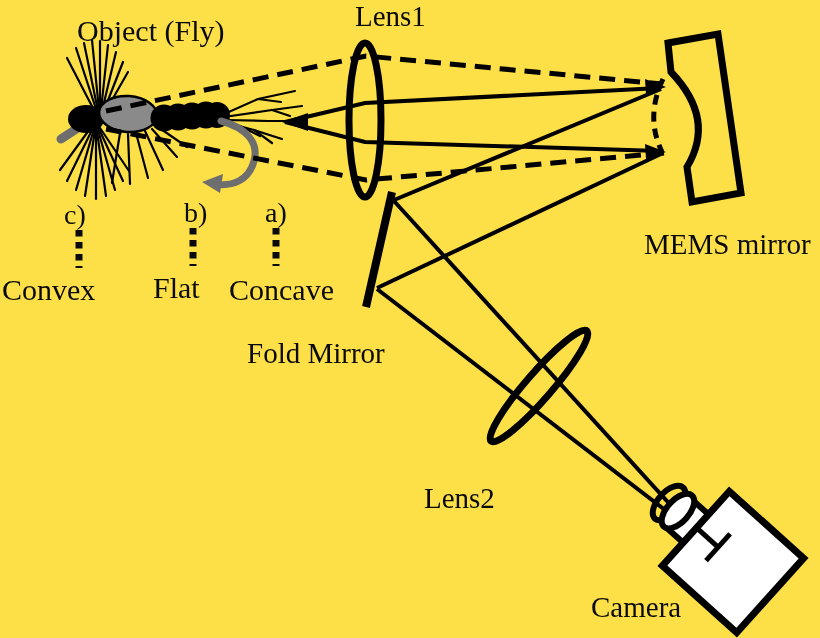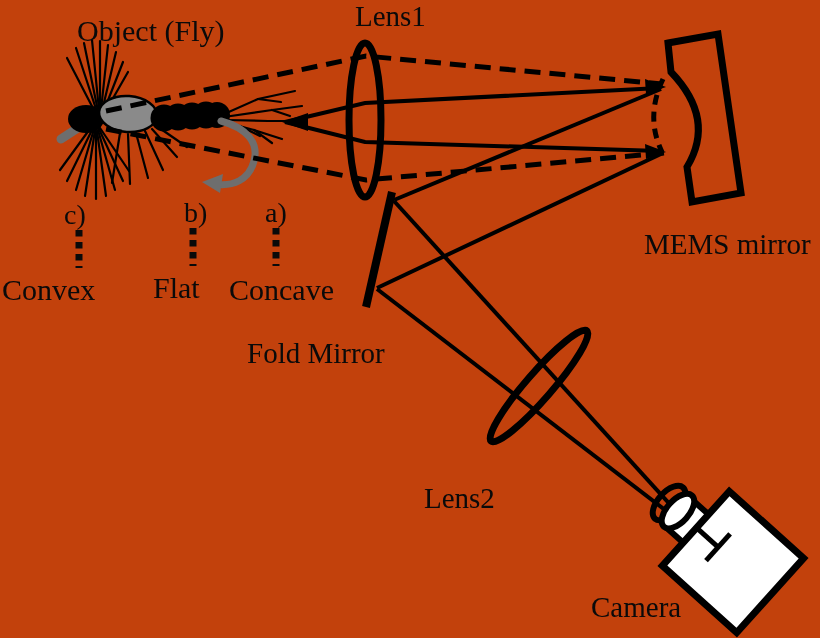--- a/index.html
+++ b/index.html
@@ -4,21 +4,21 @@
 <style>
   html, body {
     margin: 0;
     padding: 0;
     background: #ffffff;
   }
   .stage {
     position: relative;
     width: 820px;
     height: 638px;
-    background: #c2410c;
+    background: #fde047;
     overflow: hidden;
     font-family: "Liberation Serif", "DejaVu Serif", serif;
   }
   svg text {
     font-family: "Liberation Serif", "DejaVu Serif", serif;
     fill: #0a0a0a;
   }
   .lbl-lg { font-size: 30px; }
   .lbl-md { font-size: 29px; }
   .lbl-key { font-size: 28px; }

